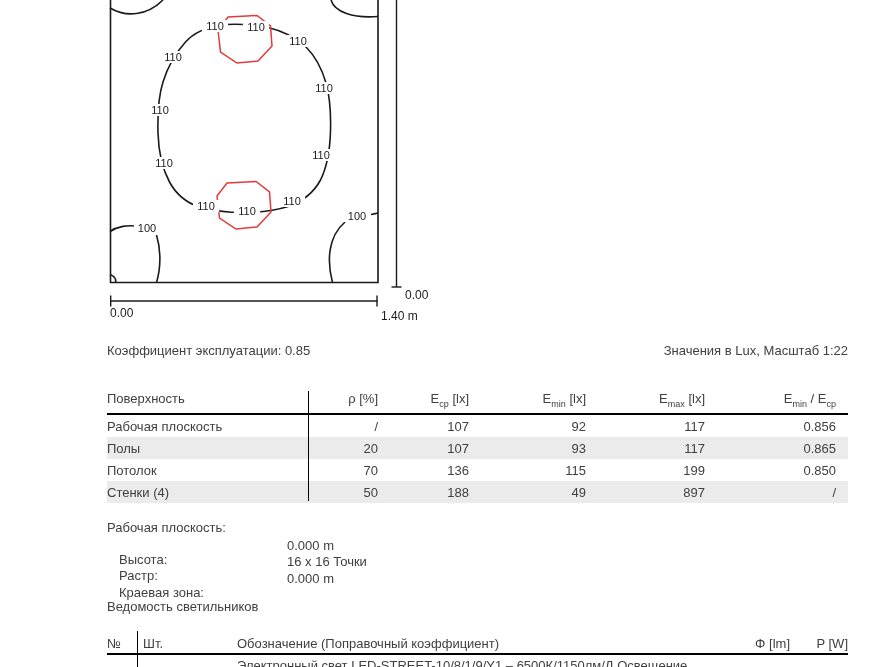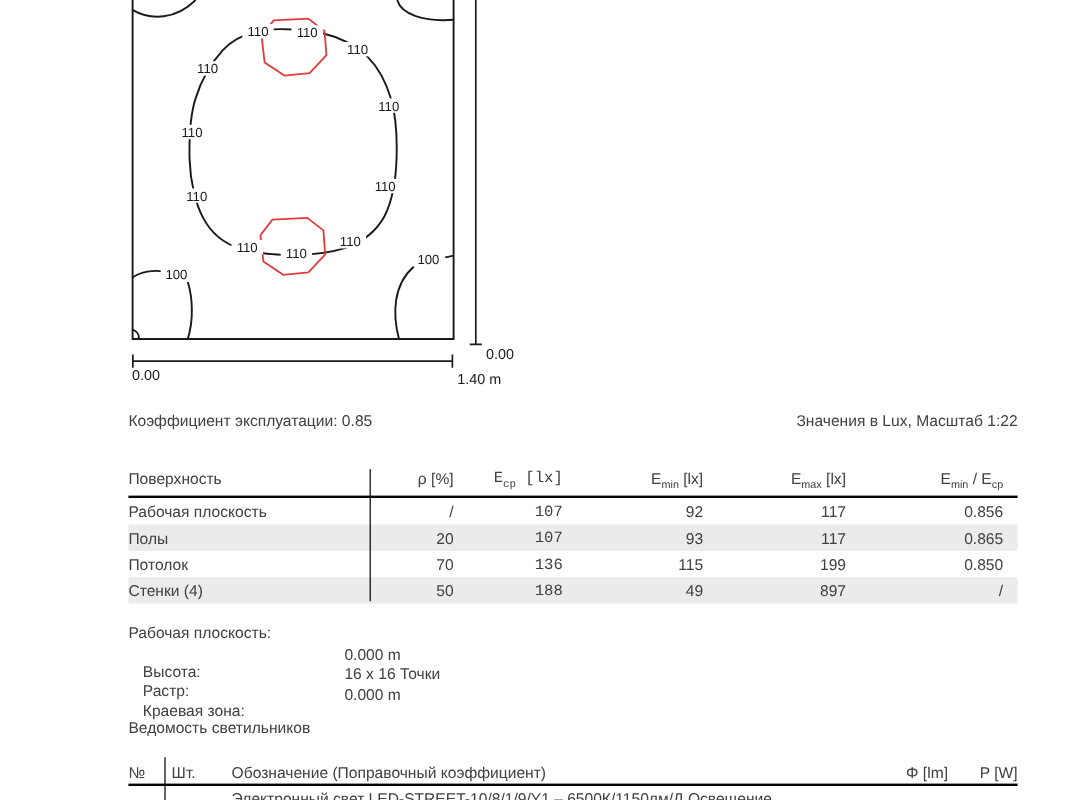--- a/index.html
+++ b/index.html
@@ -13,39 +13,39 @@
   
   #info-left{top:343px;left:107px;width:520px;line-height:16.5px;}
   #info-right{top:343px;left:560px;width:288px;text-align:right;}
   
   #surfaces{top:391px;left:107px;width:741px;}
   .s-header{display:flex;height:20px;border-bottom:2px solid #000;align-items:flex-start;padding-bottom:2px;}
   .s-row{display:flex;height:22px;align-items:center;}
   .s-row.alt{background:#ebebeb;}
   .c-name{width:201px;}
   .c-rho{width:70px;text-align:right;}
-  .c-ecp{width:91px;text-align:right;font-family:Liberation Mono, monospace;}
+  .c-ecp{width:91px;text-align:right;}
   .c-emin{width:117px;text-align:right;}
   .c-emax{width:119px;text-align:right;}
   .c-ratio{width:131px;text-align:right;}
   sub{font-size:9px;}
   #s-divider{position:absolute;left:201px;top:0;width:1px;height:110px;background:#000;}
   
   #wp-title{top:520px;left:107px;}
   #wp-items{top:537px;left:119px;}
   .wp-item{display:flex;height:16.5px;align-items:center;}
   .wp-label{width:168px;margin-top:28px;}
   
   #lum-title{top:599px;left:107px;}
   #lum{top:631px;left:107px;width:741px;}
   .l-header{display:flex;height:20px;align-items:flex-end;border-bottom:2px solid #000;padding-bottom:2px;}
   .l-row{display:flex;padding-top:3px;}
   .l-no{width:30px;}
   .l-qty{width:56px;padding-left:6px;box-sizing:border-box;}
-  .l-desc{flex:1;}
+  .l-desc{flex:1;margin-left:44px;}
   .l-flux{width:80px;text-align:right;}
   .l-pow{width:58px;text-align:right;}
   #l-divider{position:absolute;left:30px;top:0;width:1px;height:36px;background:#000;}
 </style>
 </head>
 <body>
 
 <div id="page">
 
   <svg class="abs" style="top:0;left:0" width="889" height="332" viewBox="0 0 889 332">

